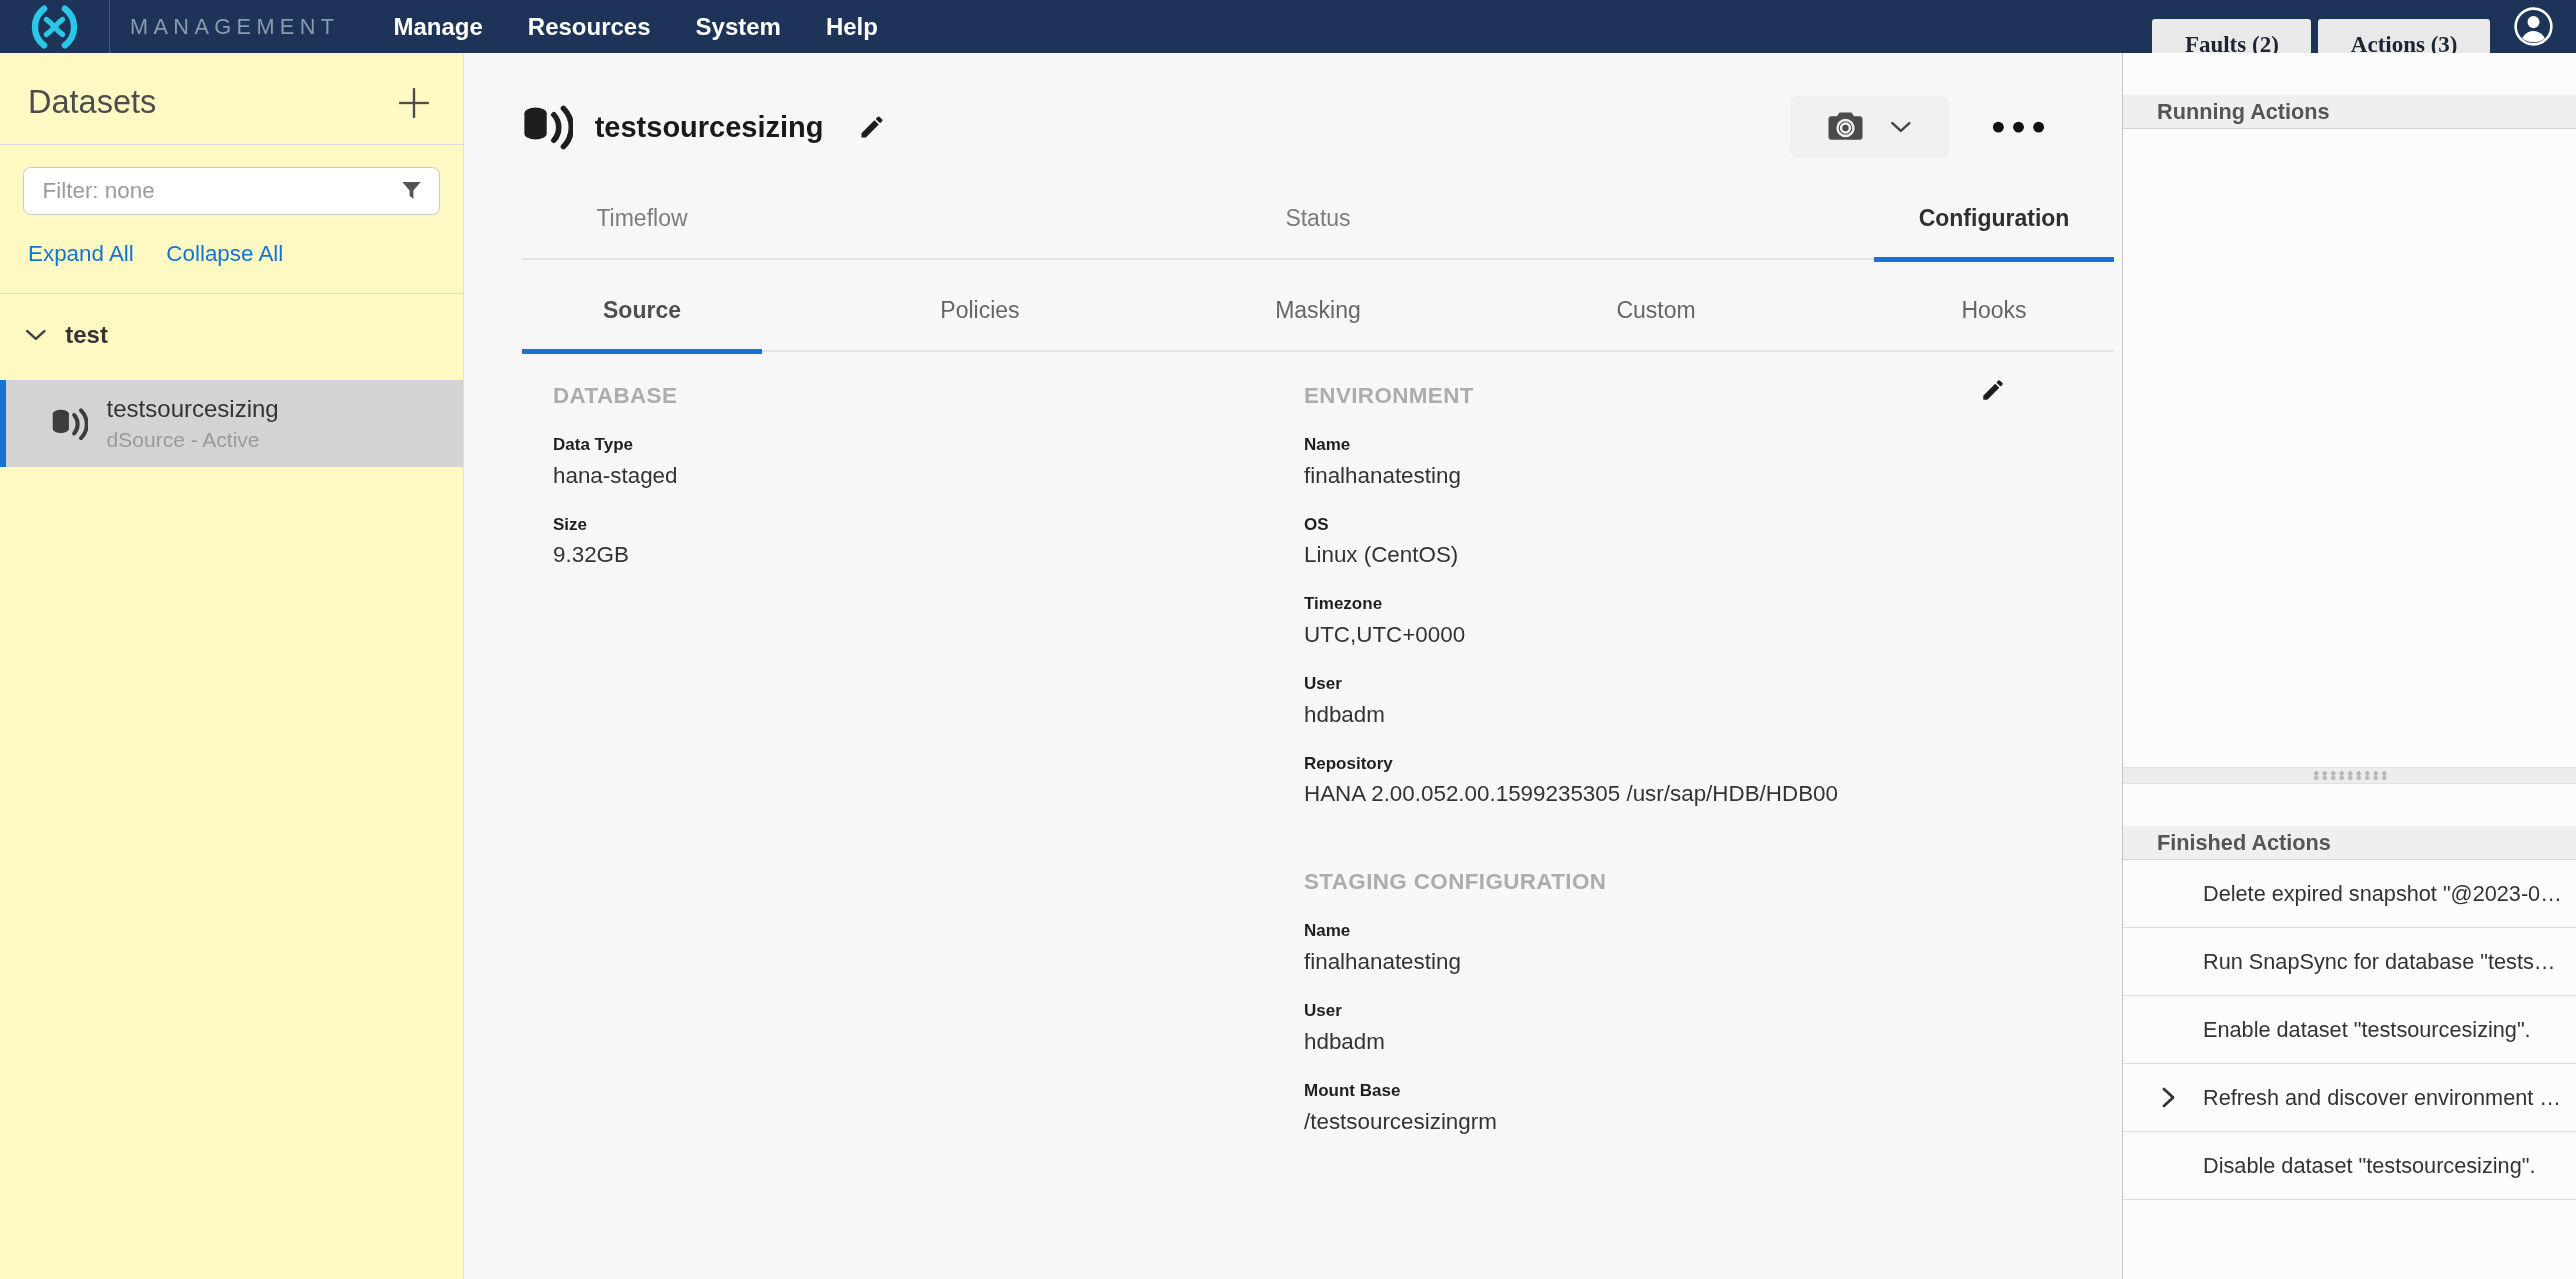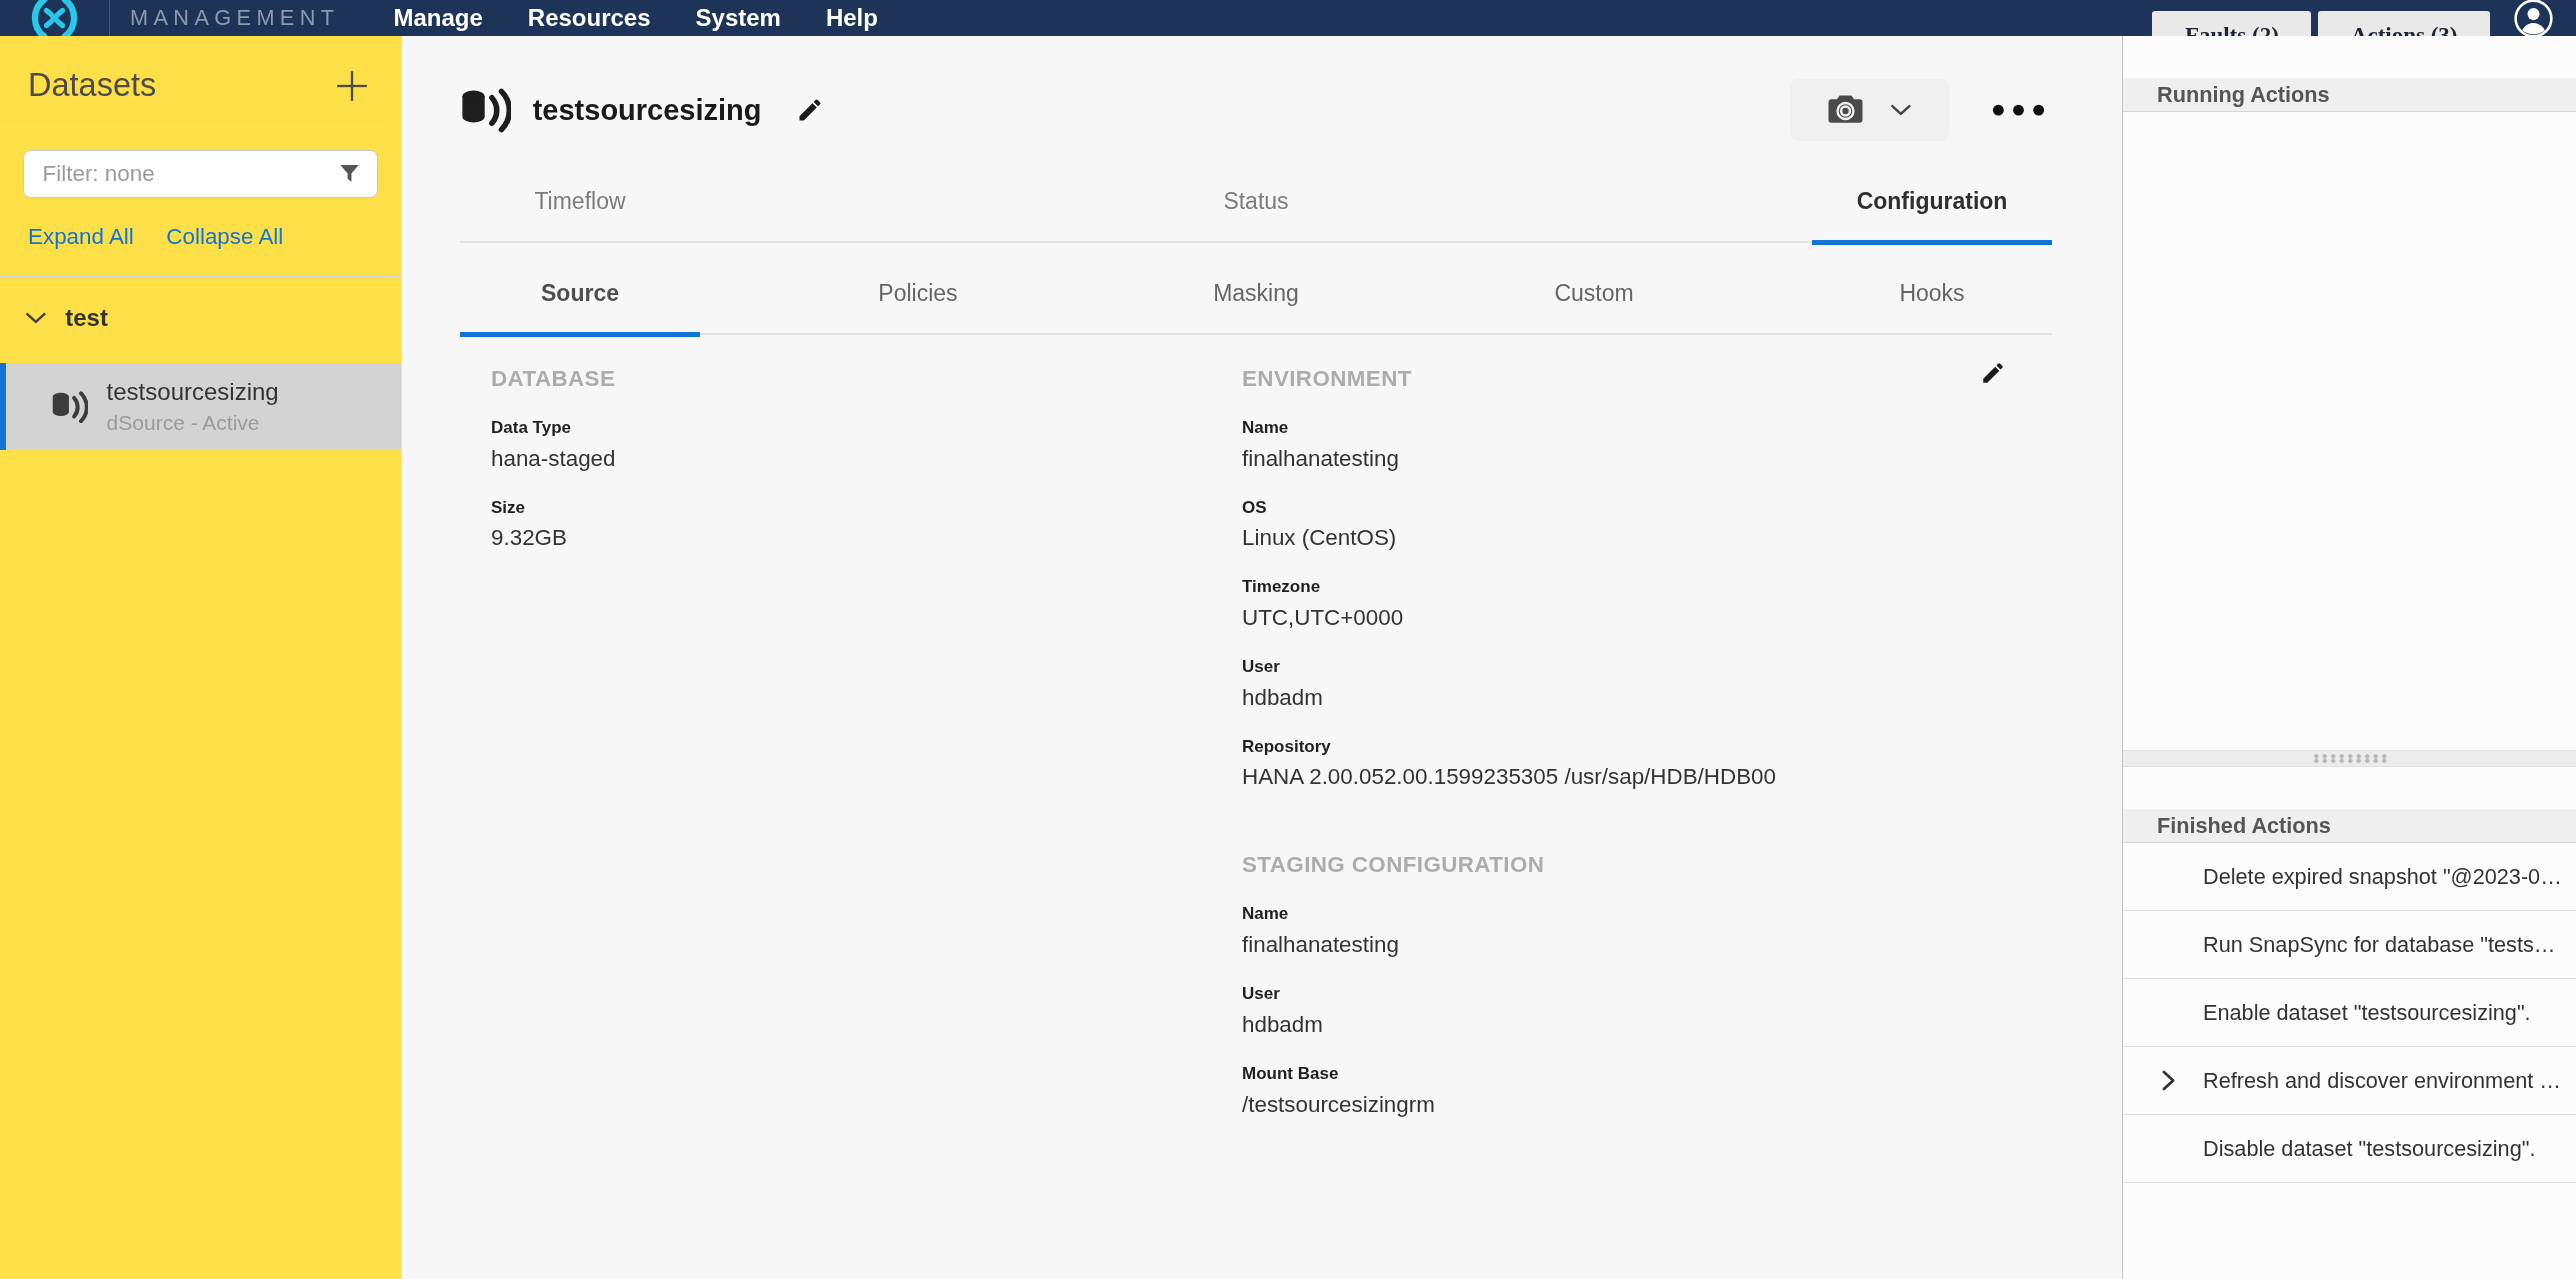--- a/index.html
+++ b/index.html
@@ -7,42 +7,42 @@
   .app{
     width:2576px;height:1279px;
     font-family:"Liberation Sans",sans-serif;
     background:#f7f7f8;
     display:flex;flex-direction:column;
     overflow:hidden;position:relative;
   }
 
   
   .nav{
-    height:36px;background:#1d3458;color:#fff;
+    height:53px;background:#1d3458;color:#fff;
     display:flex;align-items:center;flex-shrink:0;
   }
   .logo-box{width:110px;height:53px;display:flex;align-items:center;justify-content:center;border-right:0.8px solid #46587a;flex-shrink:0;}
   .logo-box svg{width:71px;height:46px;}
   .brand{margin-left:20px;font-size:21.7px;letter-spacing:5.4px;color:#8e9aad;font-weight:400;}
   .nav-links{display:flex;gap:45px;margin-left:54px;}
   .nav-link{font-size:24px;font-weight:700;color:#ffffff;cursor:pointer;}
   .nav-spacer{flex:1;}
   .nav-right{display:flex;align-items:flex-start;height:53px;gap:7px;}
   .nav-btn{
     margin-top:19px;height:51px;border:none;background:#e9e9e9;color:#1d2533;
     font-family:Liberation Serif, serif;font-size:23px;font-weight:700;
     padding:0 32.5px;border-radius:3.1px 3.1px 7.7px 7.7px;cursor:pointer;
   }
   .avatar{width:39px;height:39px;margin:7px 23px 0 17px;cursor:pointer;flex-shrink:0;}
 
   
   .main-row{flex:1;display:flex;min-height:0;}
 
   
-  .sidebar{width:402px;background:#fde047;border-right:0.8px solid #e0e0e0;flex-shrink:0;display:flex;flex-direction:column;}
+  .sidebar{width:464px;background:#fef9c3;border-right:0.8px solid #e0e0e0;flex-shrink:0;display:flex;flex-direction:column;}
   .sb-head{display:flex;align-items:center;justify-content:space-between;padding:31px 31px 23px 28px;border-bottom:0.8px solid #dcdcdc;}
   .sb-title{font-size:32.5px;color:#4c4c4c;}
   .plus-icon{width:36px;height:36px;cursor:pointer;}
   .sb-filter{position:relative;margin:21.7px 23px 0 23px;}
   .sb-filter input{
     width:100%;height:48px;border:0.8px solid #c9c9c9;border-radius:7.7px;background:#fff;
     font-family:"Liberation Sans",sans-serif;font-size:22.4px;color:#333;padding:0 54px 0 18.6px;outline:none;
   }
   .sb-filter input::placeholder{color:#9b9b9b;}
   .funnel{position:absolute;right:17px;top:12.4px;width:23px;height:23px;cursor:pointer;}

